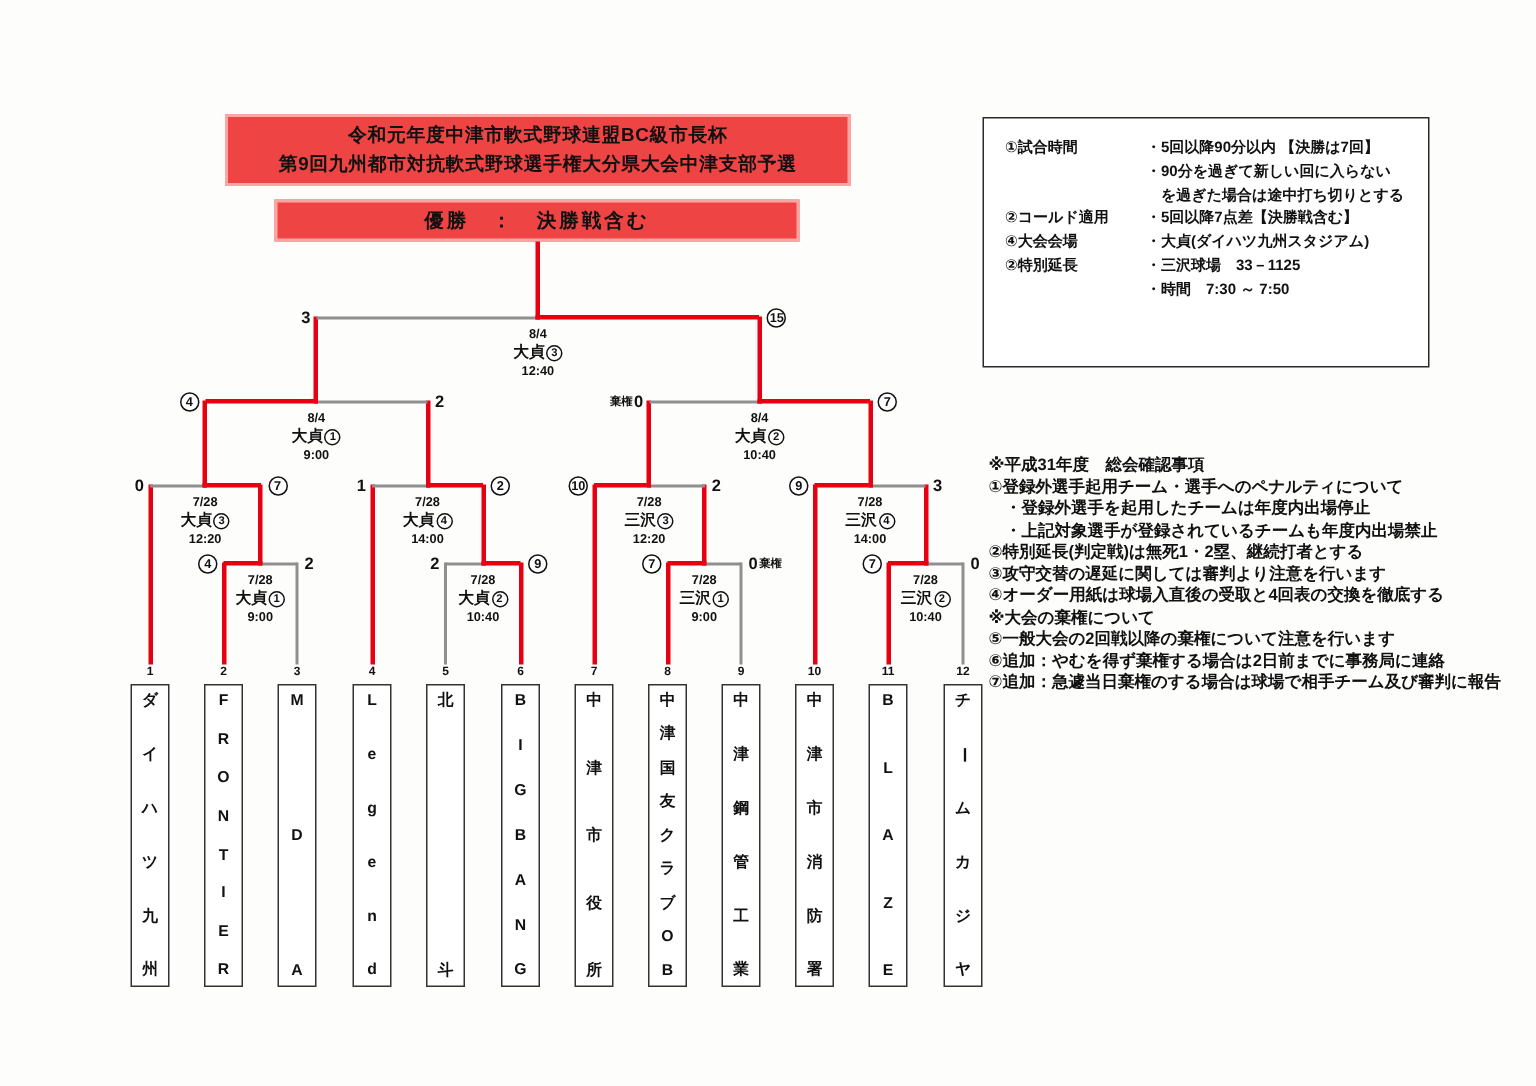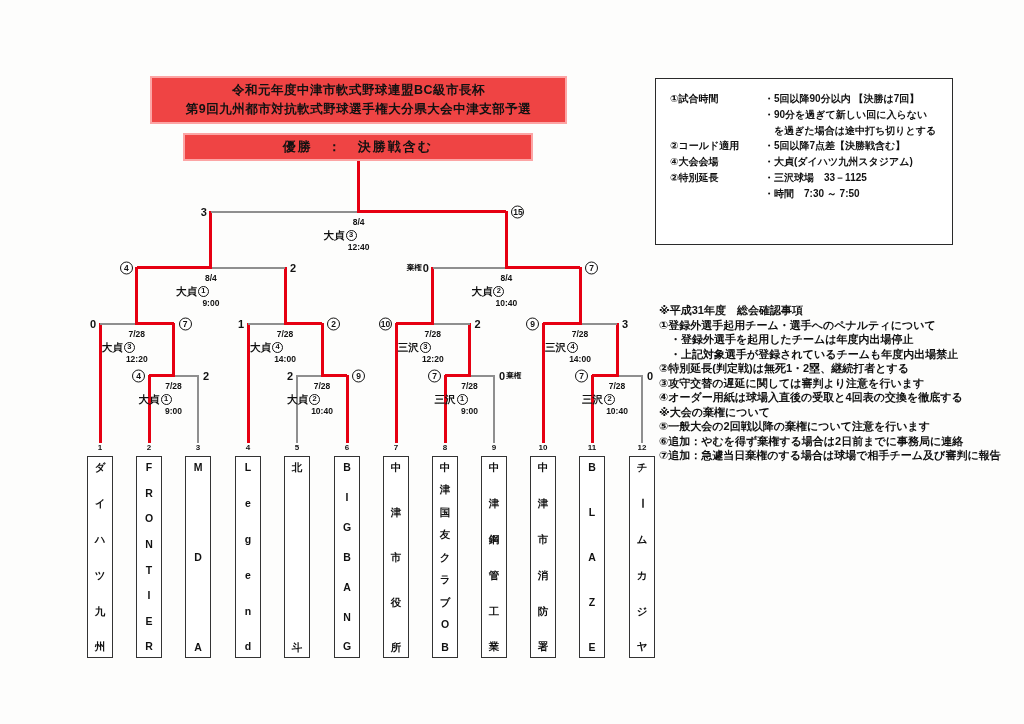--- a/index.html
+++ b/index.html
@@ -26,21 +26,21 @@
     font-size:11px;font-weight:bold;line-height:14.5px;white-space:pre;}
   .hline{position:absolute;}
   .vline{position:absolute;}
   .score{position:absolute;font-size:11px;font-weight:bold;display:flex;align-items:center;gap:1px;}
   .score .mini{font-size:7.5px;font-weight:bold;}
   .circle-num{display:inline-flex;justify-content:center;align-items:center;
     width:13px;height:13px;border:1.3px solid #111;border-radius:50%;
     font-size:8.5px;font-weight:bold;background:#fff;box-sizing:border-box;line-height:1;}
   .match-label{position:absolute;text-align:center;transform:translateX(-50%);width:70px;}
   .match-date{font-size:8.5px;font-weight:bold;line-height:11px;}
-  .match-venue{font-size:10.5px;font-weight:bold;line-height:14px;display:flex;justify-content:flex-start;align-items:center;gap:1px;}
+  .match-venue{font-size:10.5px;font-weight:bold;line-height:14px;display:flex;justify-content:center;align-items:center;gap:1px;}
   .match-venue .circle-num{width:11px;height:11px;font-size:7.5px;border-width:1.1px;}
   .match-time{font-size:8.5px;font-weight:bold;line-height:11px;}
   .team-num{position:absolute;font-size:8px;font-weight:bold;transform:translateX(-50%);}
   .team-box{position:absolute;border:1.2px solid #333;background:#fff;box-sizing:border-box;
     display:flex;flex-direction:column;justify-content:space-between;align-items:center;
     padding:5px 0;}
   .team-char{font-size:10.5px;font-weight:bold;line-height:1;}
   .team-char.rot{transform:rotate(90deg);}
 </style>
 </head>

